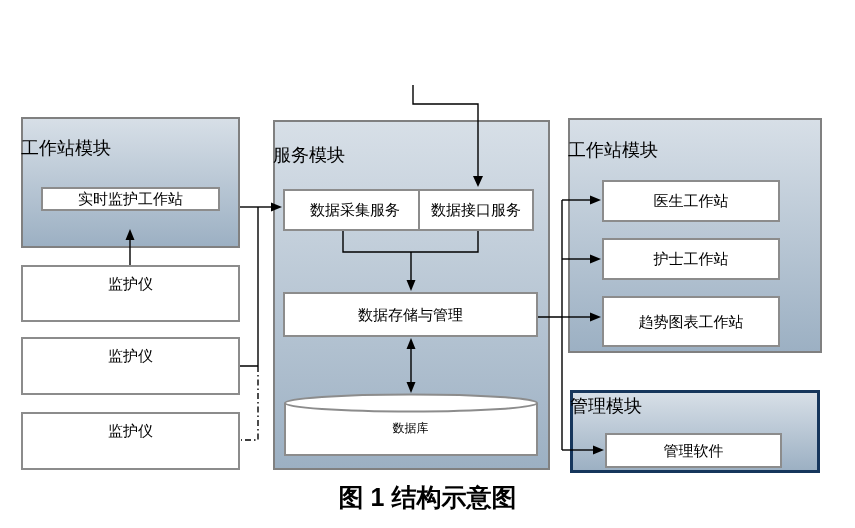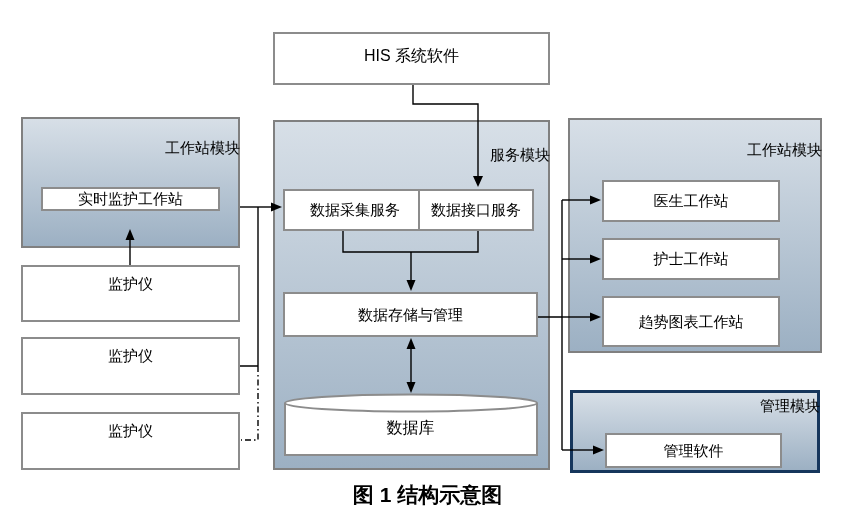--- a/index.html
+++ b/index.html
@@ -16,22 +16,22 @@
     box-sizing: border-box;
     border: 2px solid var(--module-border);
     background: linear-gradient(to bottom, var(--module-gradient-top), var(--module-gradient-bottom));
     z-index: 1;
   }
   .module.management {
     border: 3px solid var(--management-border);
   }
   .module-title {
     position: absolute;
-    text-align: right;
-    font-size: 15px;
+    text-align: left;
+    font-size: 18px;
     line-height: 18px;
     z-index: 3;
   }
   .wbox {
     position: absolute;
     box-sizing: border-box;
     background: var(--box-bg);
     border: 2px solid var(--box-border);
     display: flex;
     align-items: center;
@@ -40,51 +40,50 @@
     line-height: 18px;
     z-index: 3;
     text-align: center;
   }
   .wbox.align-top { align-items: flex-start; padding-top: 8px; }
   .plain-label {
     position: absolute;
     display: flex;
     align-items: center;
     justify-content: center;
-    font-size: 16px;
+    font-size: 12px;
     z-index: 4;
     text-align: center;
   }
   .his { font-size: 16px; padding-bottom: 5px; }
   .overlay {
     position: absolute;
     left: 0; top: 0;
     z-index: 2;
     pointer-events: none;
   }
   .ln { stroke: var(--line); stroke-width: 1.4; fill: none; }
   .ln.dd { stroke-dasharray: 6 3 1.5 3; }
   .ah { fill: var(--line); stroke: none; }
   .cylbody { fill: var(--box-bg); stroke: var(--box-border); stroke-width: 2; }
   .caption {
     position: absolute;
     left: 0; top: 480;
     width: 855px;
     text-align: center;
-    font-size: 21px;
+    font-size: 25px;
     font-weight: bold;
     z-index: 3;
   }
 </style>
 </head>
 <body>
 
 <div class="canvas">
 
-  <div class="wbox his" style="left:273px; top:32px; width:277px; height:53px;">HIS 系统软件</div>
 
   <div class="module" style="left:21px; top:117px; width:219px; height:131px;"></div>
   <div class="module-title" style="left:21px; top:139px; width:219px;">工作站模块</div>
   <div class="wbox" style="left:41px; top:187px; width:179px; height:24px;">实时监护工作站</div>
 
   <div class="wbox align-top" style="left:21px; top:265px; width:219px; height:57px;">监护仪</div>
   <div class="wbox align-top" style="left:21px; top:337px; width:219px; height:58px;">监护仪</div>
   <div class="wbox align-top" style="left:21px; top:412px; width:219px; height:58px;">监护仪</div>
 
   <div class="module" style="left:273px; top:120px; width:277px; height:350px;"></div>

